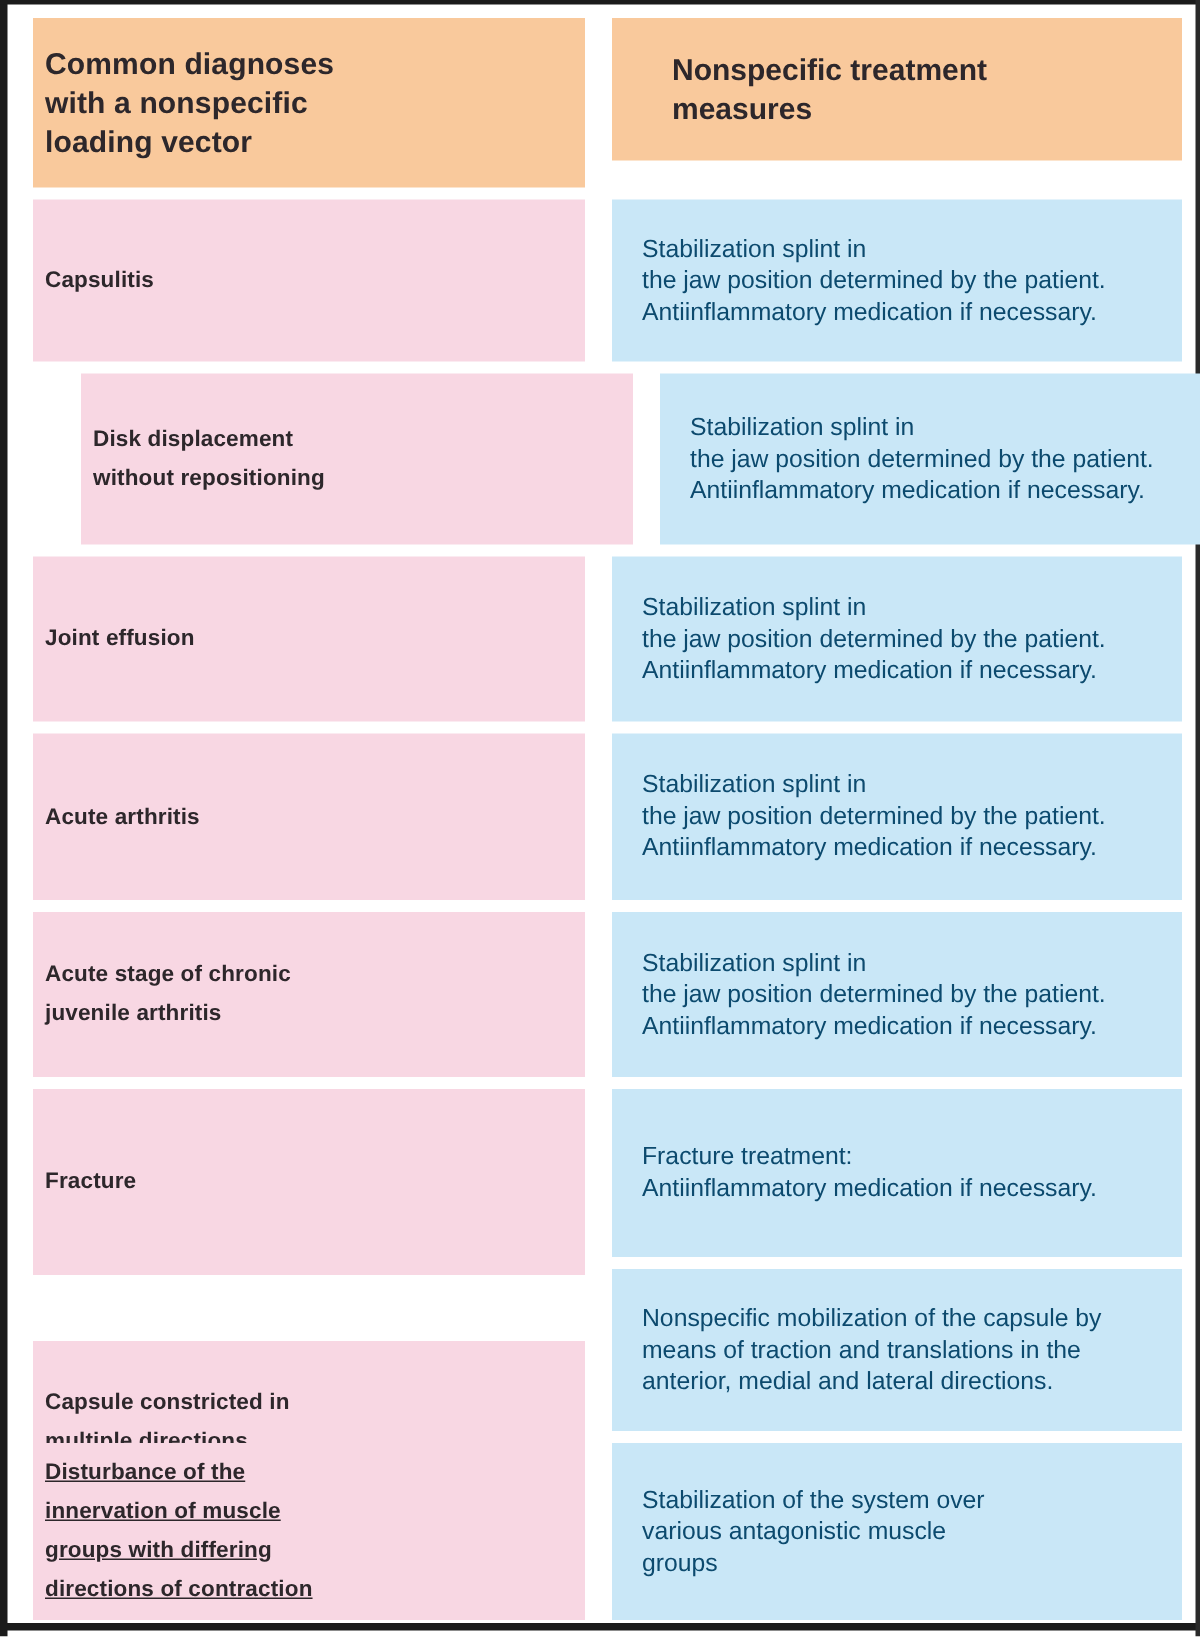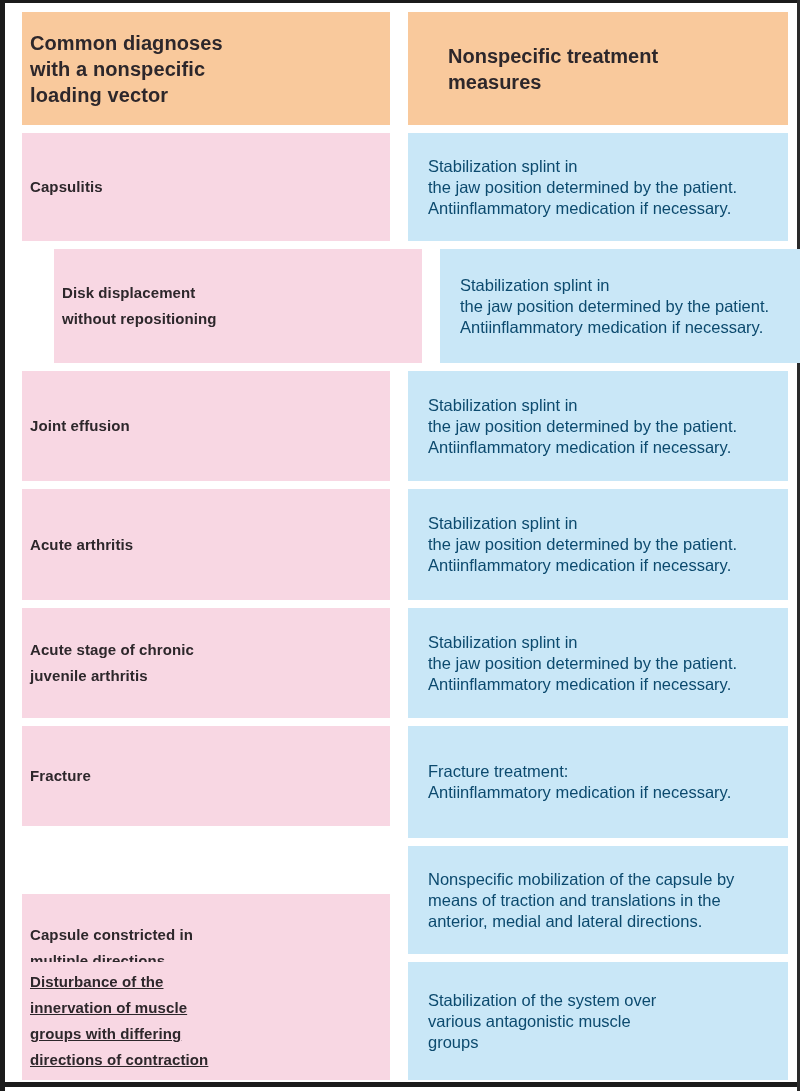--- a/index.html
+++ b/index.html
@@ -78,21 +78,21 @@
   <div class="frame-top"></div>
   <div class="frame-bottom"></div>
   <div class="frame-right"></div>
 
   <div class="table-wrap">
 
     <div class="row row-header" style="height:113px;">
       <div class="cell cell-d" style="height:113px;">Common diagnoses
 with a nonspecific
 loading vector</div>
-      <div class="cell cell-t" style="height:113px;padding-left:40px;">Nonspecific treatment
+      <div class="cell cell-t" style="height:95px;padding-left:40px;">Nonspecific treatment
 measures</div>
     </div>
 
     <div class="row" style="height:108px;">
       <div class="cell cell-d" style="height:108px;">Capsulitis</div>
       <div class="cell cell-t" style="height:108px;">Stabilization splint in
 the jaw position determined by the patient.
 Antiinflammatory medication if necessary.</div>
     </div>
 
@@ -120,21 +120,21 @@
 
     <div class="row" style="height:110px;">
       <div class="cell cell-d" style="height:110px;">Acute stage of chronic
 juvenile arthritis</div>
       <div class="cell cell-t" style="height:110px;">Stabilization splint in
 the jaw position determined by the patient.
 Antiinflammatory medication if necessary.</div>
     </div>
 
     <div class="row" style="height:112px;">
-      <div class="cell cell-d" style="height:100px;">Fracture</div>
+      <div class="cell cell-d" style="height:124px;">Fracture</div>
       <div class="cell cell-t" style="height:112px;">Fracture treatment:
 Antiinflammatory medication if necessary.</div>
     </div>
 
     <div class="row" style="height:108px;">
       <div class="cell cell-d" style="height:108px;margin-top:48px;">Capsule constricted in
 multiple directions</div>
       <div class="cell cell-t" style="height:108px;">Nonspecific mobilization of the capsule by
 means of traction and translations in the
 anterior, medial and lateral directions.</div>

